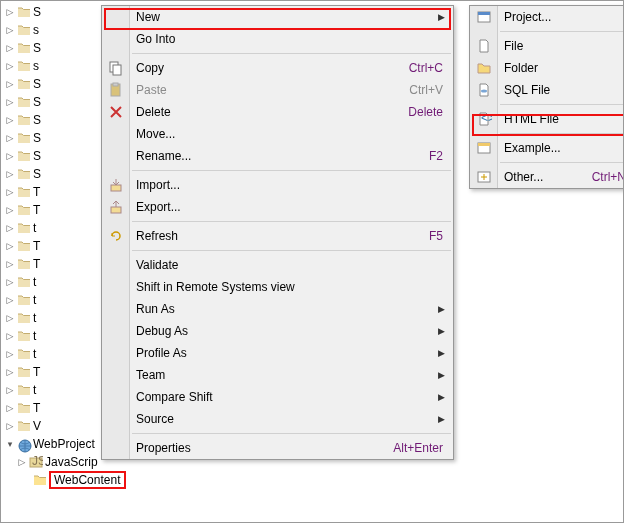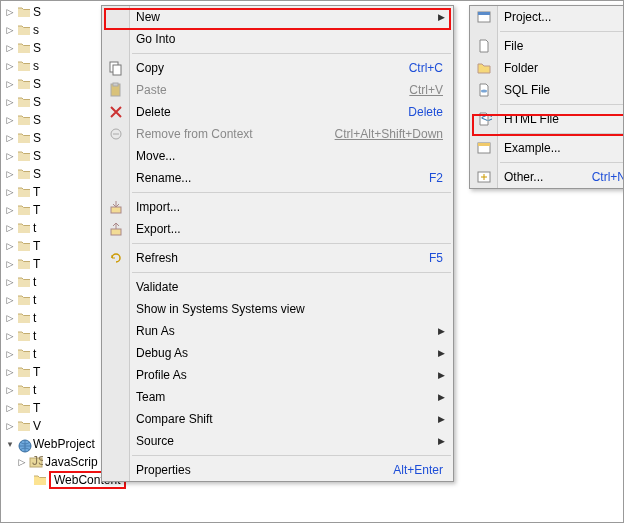--- a/index.html
+++ b/index.html
@@ -12,22 +12,22 @@
 .folder-icon svg { width: 14px; height: 12px; }
 .tree-item .label { color: #000; }
 .tree-item.depth1 { padding-left: 16px; }
 .tree-item.depth2 { padding-left: 32px; }
 .sel { background: #fff; border: 2px solid #e11; padding: 0 3px; }
 .sel-folder svg path.main { fill: #fce392; }
 .menu { position: absolute; background: #f0f0f0; border: 1px solid #979797; box-shadow: 2px 2px 4px rgba(0,0,0,0.25); }
 .menu .strip { position: absolute; left: 0; top: 0; bottom: 0; width: 28px; background: #e9e9e9; border-right: 1px solid #ccc; }
 .menu-item { position: relative; height: 22px; display: flex; align-items: center; padding-left: 34px; padding-right: 10px; cursor: default; }
 .menu-item.disabled { color: #8a8a8a; text-align: right; }
-.menu-item .shortcut { margin-left: auto; color: #1d4ed8; }
-.menu-item.disabled .shortcut { color: #8a8a8a; text-decoration: underline; }
+.menu-item .shortcut { margin-left: auto; color: #701a75; }
+.menu-item.disabled .shortcut { color: #8a8a8a; }
 .menu-item .sub-arrow { position: absolute; right: 8px; font-size: 9px; color: #333; }
 .menu-sep { height: 1px; background: #d0d0d0; margin: 3px 2px 3px 30px; }
 .menu-icon { position: absolute; left: 6px; width: 16px; height: 16px; display: flex; align-items: center; justify-content: center; }
 .menu1 { left: 100px; top: 4px; width: 353px; }
 .menu1 .hl-new { position: absolute; left: 2px; top: 2px; right: 2px; height: 22px; border: 2px solid #e11; pointer-events: none; }
 .menu2 { left: 468px; top: 4px; width: 168px; }
 .menu2 .hl-html { position: absolute; left: 2px; top: 108px; right: 2px; height: 22px; border: 2px solid #e11; pointer-events: none; }
 .proj-icon svg { width: 16px; height: 16px; }
 </style>
 </head>
@@ -284,30 +284,20 @@
   </div>
   <div class="menu-item">
     <span class="menu-icon">
         <svg viewBox="0 0 16 16">
           <path d="M3 3 L13 13 M13 3 L3 13" stroke="#c33" stroke-width="2"></path>
         </svg>
       </span>
     <span>Delete</span>
       <span class="shortcut">Delete</span>
   </div>
-  <div class="menu-item disabled">
-    <span class="menu-icon">
-        <svg viewBox="0 0 16 16">
-          <circle cx="8" cy="8" r="5" fill="none" stroke="#aaa"></circle>
-          <path d="M5 8 H11" stroke="#aaa"></path>
-        </svg>
-      </span>
-    <span>Remove from Context</span>
-      <span class="shortcut">Ctrl+Alt+Shift+Down</span>
-  </div>
   <div class="menu-item">
       <span>Move...</span>
     </div>
   <div class="menu-item">
       <span>Rename...</span>
       <span class="shortcut">F2</span>
     </div>
   <div class="menu-sep"></div>
   <div class="menu-item">
     <span class="menu-icon">
@@ -336,21 +326,21 @@
         </svg>
       </span>
     <span>Refresh</span>
       <span class="shortcut">F5</span>
   </div>
   <div class="menu-sep"></div>
   <div class="menu-item">
       <span>Validate</span>
     </div>
   <div class="menu-item">
-      <span>Show in Systems Systems view</span>
+      <span>Shift in Remote Systems view</span>
     </div>
   <div class="menu-item">
       <span>Run As</span>
       <span class="sub-arrow">▶</span>
     </div>
   <div class="menu-item">
       <span>Debug As</span>
       <span class="sub-arrow">▶</span>
     </div>
   <div class="menu-item">

